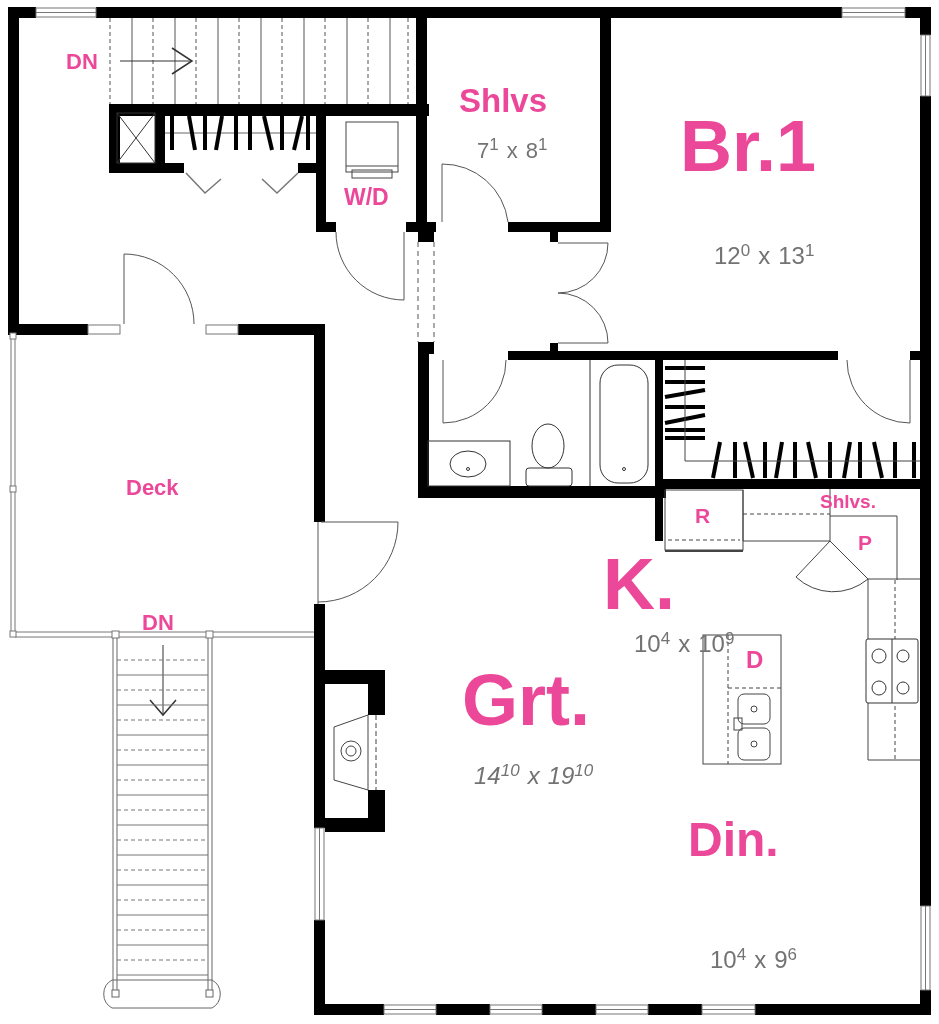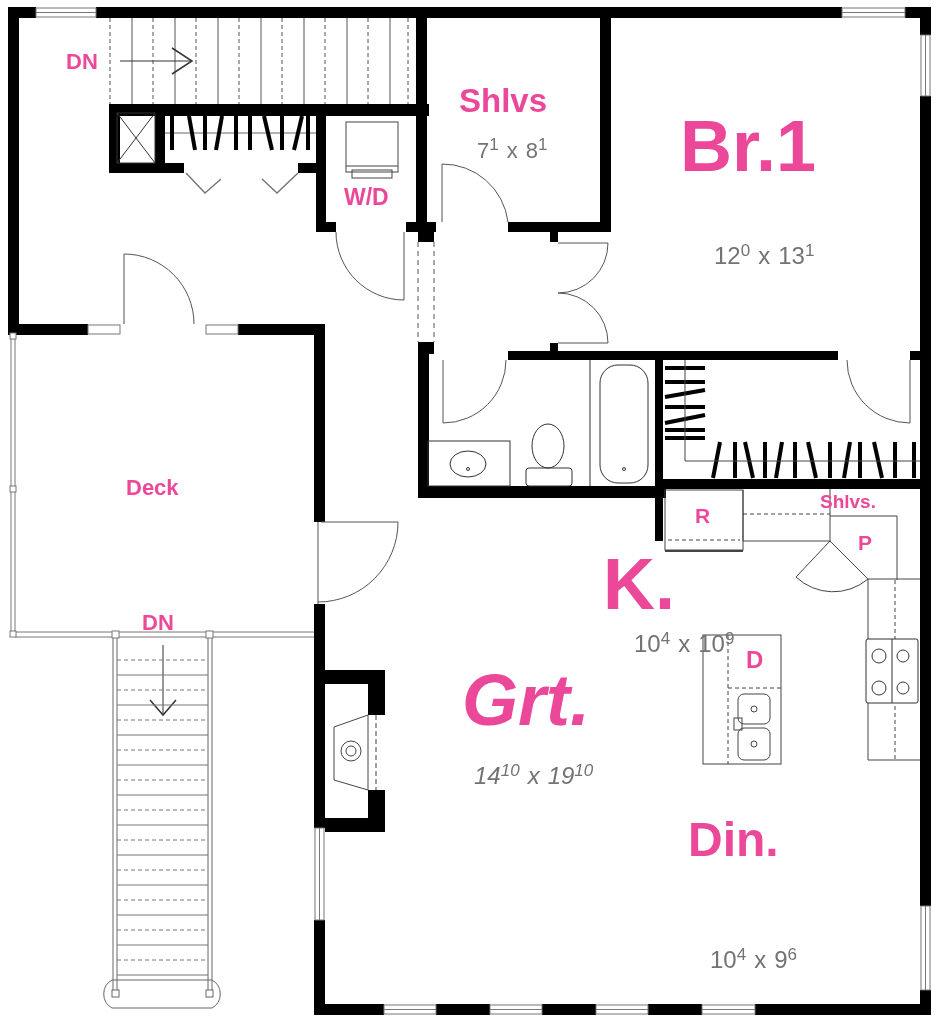--- a/index.html
+++ b/index.html
@@ -327,21 +327,21 @@
 <div class="lbl" style="left:695px;top:505px;font-size:21px;">R</div>
 <div class="lbl" style="left:820px;top:492px;font-size:19px;">Shlvs.</div>
 <div class="lbl" style="left:858px;top:532px;font-size:21px;">P</div>
 <div class="lbl" style="left:746px;top:648px;font-size:24px;">D</div>
 
 <div class="lbl" style="left:603px;top:548px;font-size:72px;">K.</div>
 <div class="dim" style="left:594px;top:632px;font-size:24px;margin-left:40px;">
   <span>10</span><sup>4</sup><span class="x">x</span><span>10</span><sup>9</sup>
 </div>
 
-<div class="lbl" style="left:462px;top:664px;font-size:72px;font-style:italic;">Grt.</div>
+<div class="lbl" style="left:462px;top:664px;font-size:72px;">Grt.</div>
 <div class="dim" style="left:474px;top:764px;font-size:24px;font-style:italic;">
   <span>14</span><sup>10</sup><span class="x">x</span><span>19</span><sup>10</sup>
 </div>
 
 <div class="lbl" style="left:688px;top:816px;font-size:48px;">Din.</div>
 <div class="dim" style="left:710px;top:948px;font-size:24px;">
   <span>10</span><sup>4</sup><span class="x">x</span><span>9</span><sup>6</sup>
 </div>
 
 </body></html>

